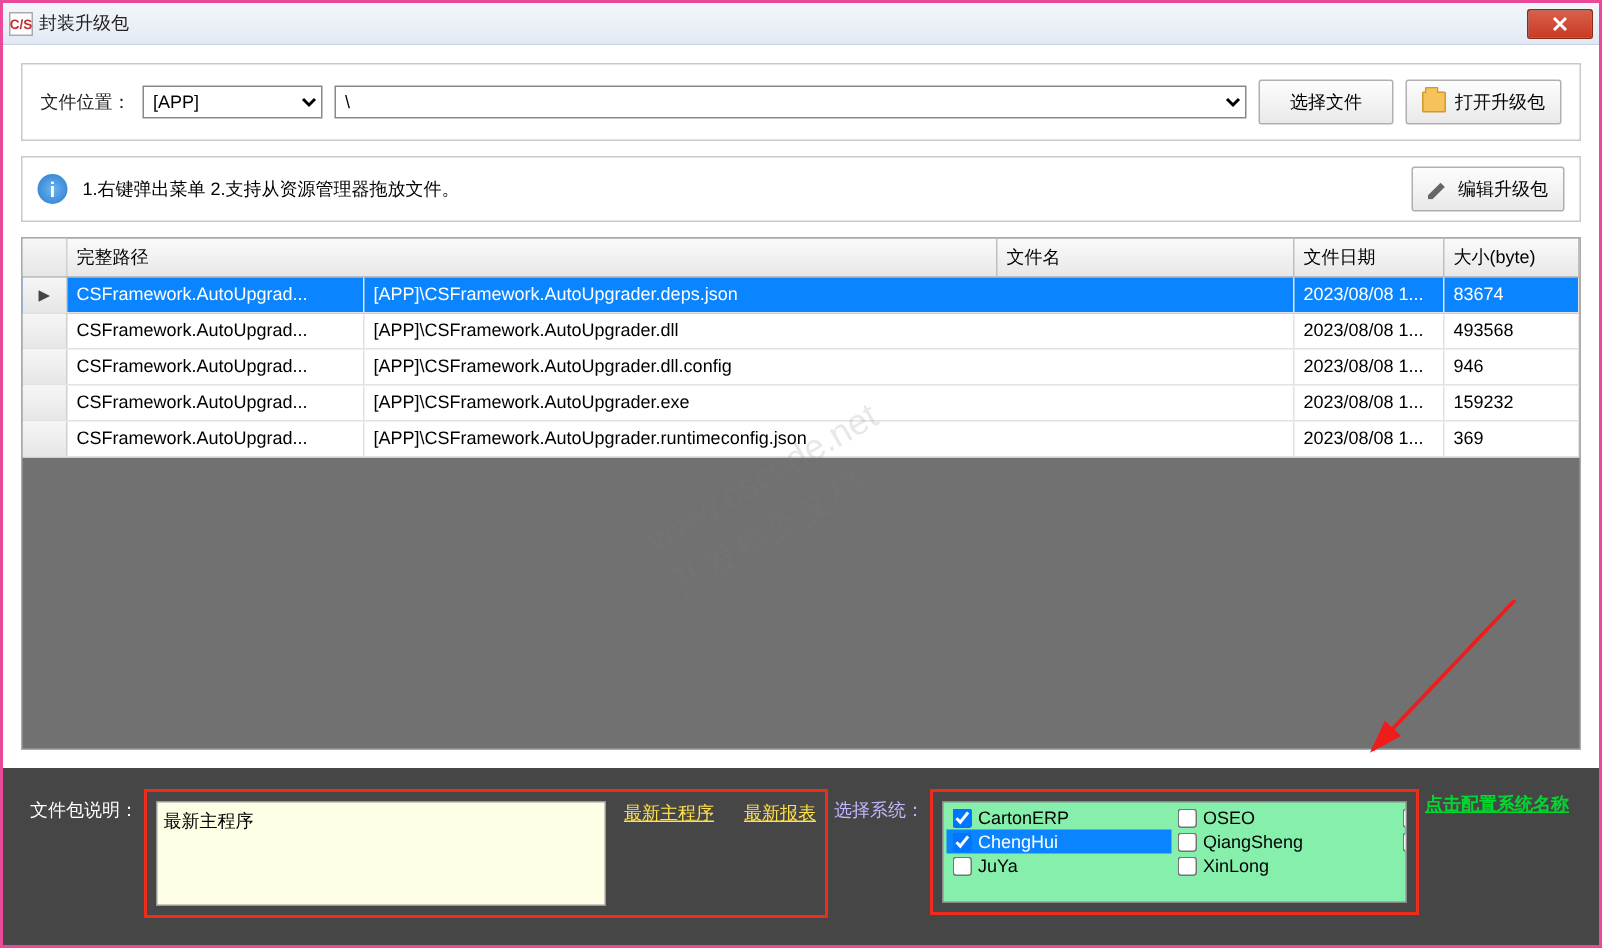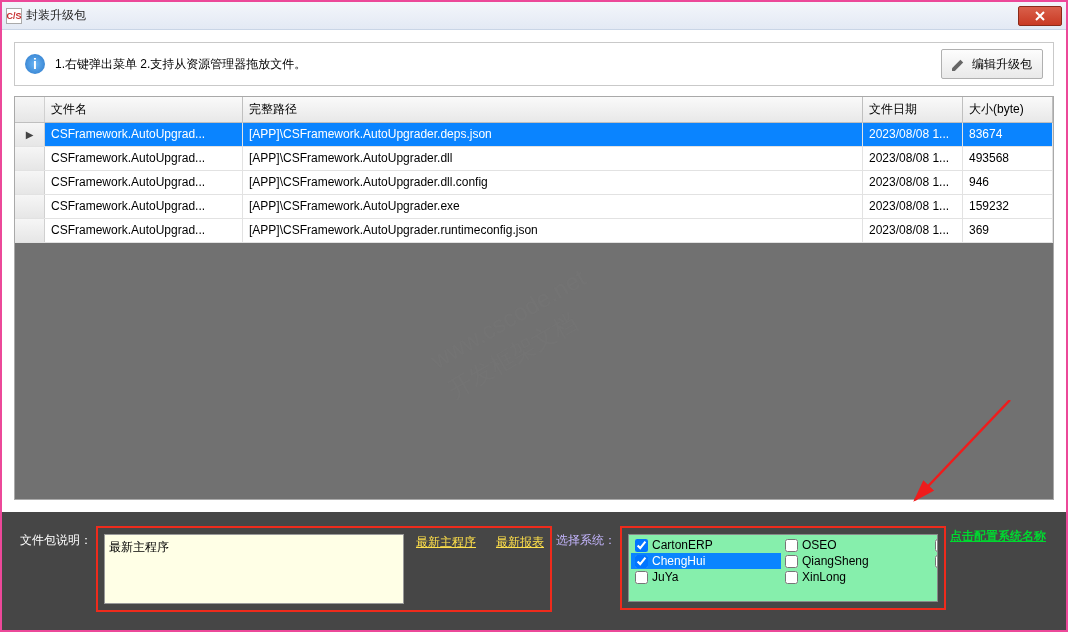--- a/index.html
+++ b/index.html
@@ -80,36 +80,52 @@
     <div class="titlebar-text">封装升级包</div>
     <div class="close-btn">
       <svg width="10" height="10" viewBox="0 0 10 10">
           <path d="M1 1 L9 9 M9 1 L1 9" stroke="#fff" stroke-width="2"></path>
         </svg>
     </div>
   </div>
 
   <div class="content">
 
+    <div class="toolbar">
+      <span class="lbl">文件位置：</span>
+      <select class="combo combo1">
+        <option>[APP]</option>
+      </select>
+      <select class="combo combo2">
+        <option>\</option>
+      </select>
+      <div class="btn">
+        <span>选择文件</span>
+      </div>
+      <div class="btn">
+        <span class="icon-folder"></span>
+        <span>打开升级包</span>
+      </div>
+    </div>
 
     <div class="info-row">
       <div class="info-icon">i</div>
       <span class="info-text">1.右键弹出菜单 2.支持从资源管理器拖放文件。</span>
       <div class="btn">
         <span class="icon-edit"></span>
         <span>编辑升级包</span>
       </div>
     </div>
 
     <div class="grid-wrap">
       <div class="grid">
         <div class="grid-header">
           <div class="row-indicator"></div>
+          <div class="cell col-path">完整路径</div>
           <div class="cell col-name">文件名</div>
-          <div class="cell col-path">完整路径</div>
           <div class="cell col-date">文件日期</div>
           <div class="cell col-size">大小(byte)</div>
         </div>
         <div class="grid-body" id="grid-body">
             <div class="grow selected">
               <div class="row-indicator">
                 <span class="arrow-ind">▶</span>
               </div>
               <div class="cell col-name">CSFramework.AutoUpgrad...</div>
               <div class="cell col-path">[APP]\CSFramework.AutoUpgrader.deps.json</div>

